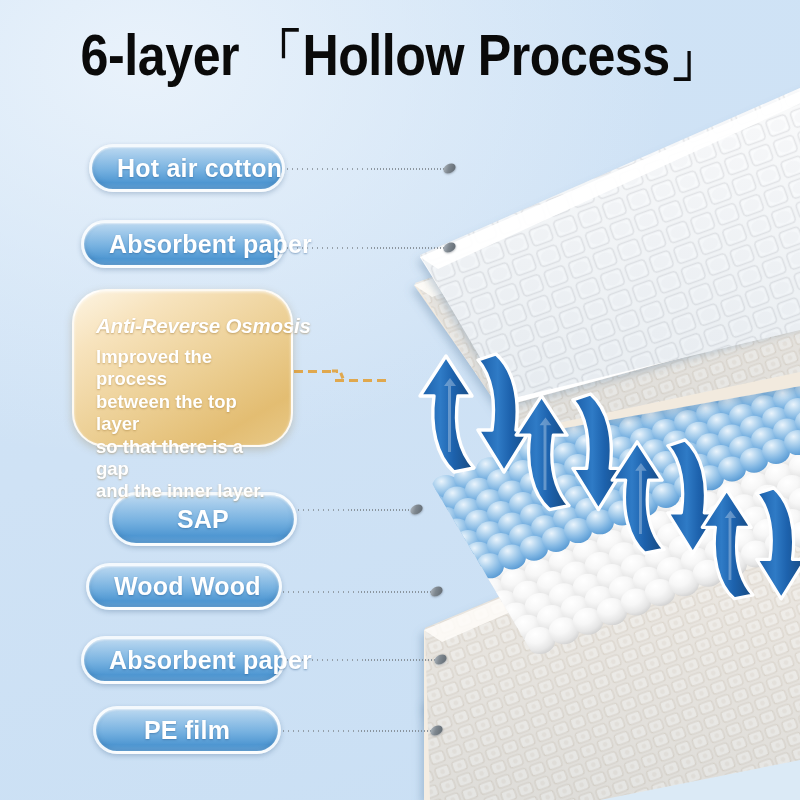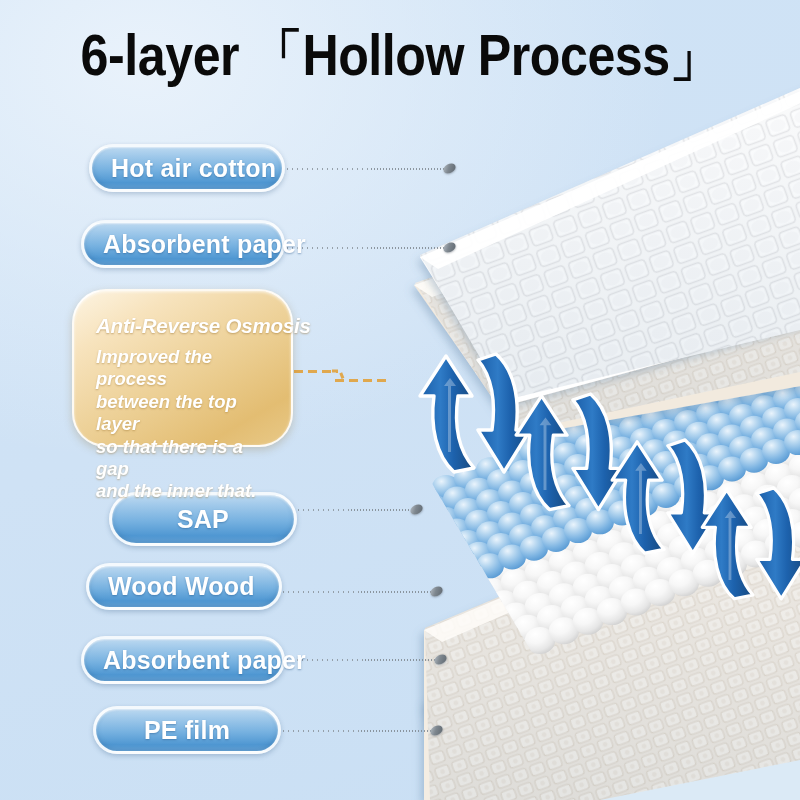--- a/index.html
+++ b/index.html
@@ -68,41 +68,41 @@
   }
   .pill span{
     color:#ffffff;
     font-size:25px;
     font-weight:bold;
     letter-spacing:.2px;
     white-space:nowrap;
     text-shadow:0 1px 2px rgba(35,85,135,.45);
     width:100%;
   }
-  .pill.left span{padding-left:19px;text-align:left;}
+  .pill.left span{padding-left:25px;text-align:left;}
   .pill.center span{text-align:center;}
 
   
   .callout{
     position:absolute;
     border-radius:34px;
     box-sizing:border-box;
     border:2px solid rgba(255,255,255,.9);
     background:linear-gradient(150deg,#fdf4e2 0%, #f7e3bd 22%, #eccf94 55%, #e3bd72 82%, #e8c988 100%);
     box-shadow:0 3px 8px rgba(140,110,55,.28), inset 0 1px 3px rgba(255,255,255,.7);
     padding:23px 20px 14px 22px;
   }
   .callout .ct{
     color:#ffffff;font-weight:bold;font-style:italic;
     font-size:20.5px;letter-spacing:-0.2px;white-space:nowrap;
     text-shadow:0 1px 2px rgba(150,110,45,.5);
     margin-bottom:8px;
   }
   .callout .cb{
-    color:#ffffff;font-style:italic;font-weight:bold;
+    color:#ffffff;font-weight:bold;
     font-size:18.5px;line-height:1.21;
     text-shadow:0 1px 2px rgba(150,110,45,.45);
   }
   .goldline{position:absolute;height:3px;
     background-image:linear-gradient(90deg,#e0a84e 0 62%, rgba(0,0,0,0) 62%);
     background-size:14px 3px;background-repeat:repeat-x;}
 </style>
 </head>
 <body>
 
@@ -560,17 +560,17 @@
         <span>PE film</span>
       </div>
     </div>
 
   <div class="callout" style="left: 72px; top: 289px; width: 221px; height: 158px;">
     <div class="ct">Anti-Reverse Osmosis</div>
     <div class="cb" id="calloutBody">
         <div>Improved the process</div>
         <div>between the top layer</div>
         <div>so that there is a gap</div>
-        <div>and the inner that.</div>
+        <div>and the inner layer.</div>
       </div>
   </div>
 
 </div>
 
 </body></html>

